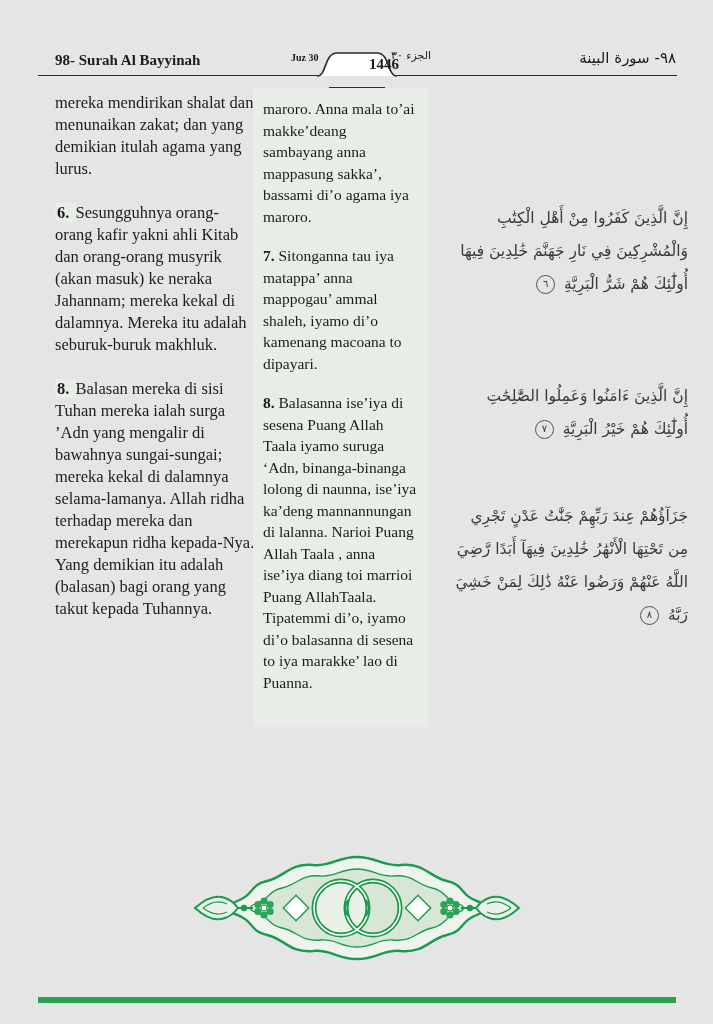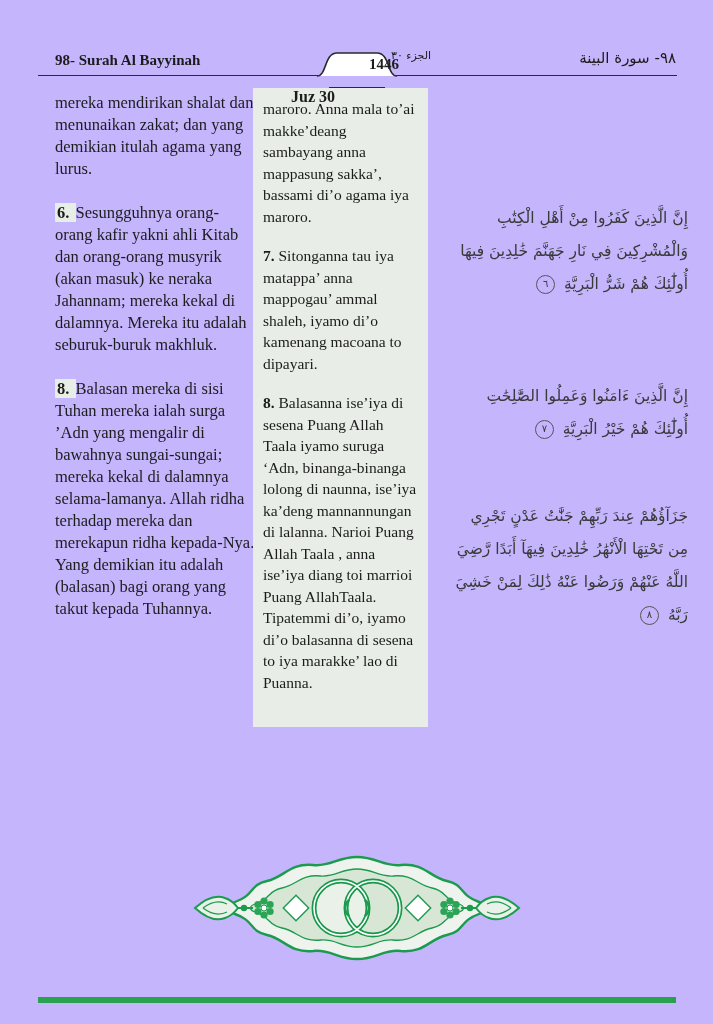--- a/index.html
+++ b/index.html
@@ -1,23 +1,23 @@
 <!DOCTYPE html>
 <html><head>
 <meta charset="utf-8">
 <style>
   html,body { margin:0; padding:0; background:#ffffff; }
   .page {
-    position:relative; width:713px; height:1024px; background:#c4b5fd;
+    position:relative; width:713px; height:1024px; background:#e5e5e5;
     font-family:"Liberation Serif", serif; color:#1c1c1c; overflow:hidden;
   }
   
   .hdr-rule { position:absolute; left:38px; right:36px; top:75px; border-top:1.6px solid #2b2b2b; z-index:1; }
   .hdr-surah-latin { position:absolute; left:55px; top:52px; font-size:15px; font-weight:bold; z-index:3; }
-  .hdr-juz-latin   { position:absolute; left:291px; top:52px; font-size:16px; font-weight:bold; z-index:3;margin-top:36px; }
+  .hdr-juz-latin   { position:absolute; left:291px; top:52px; font-size:10px; font-weight:bold; z-index:3; }
   .page-tab        { position:absolute; left:315px; top:51px; z-index:2; }
   .page-tab-num    { position:absolute; left:315px; top:56px; width:84px; text-align:right;
                      font-size:15px; font-weight:bold; z-index:3; }
   .page-num-underline { position:absolute; left:329px; top:87px; width:56px; border-top:1.4px solid #2b2b2b; z-index:3; }
   .arabic { font-family:"DejaVu Sans", sans-serif; direction:rtl; }
   .hdr-juz-arabic   { position:absolute; left:391px; top:49px; font-size:11px; z-index:3; }
   .hdr-surah-arabic { position:absolute; right:37px; top:49px; font-size:15px; z-index:3; }
 
   
   .col-left {

